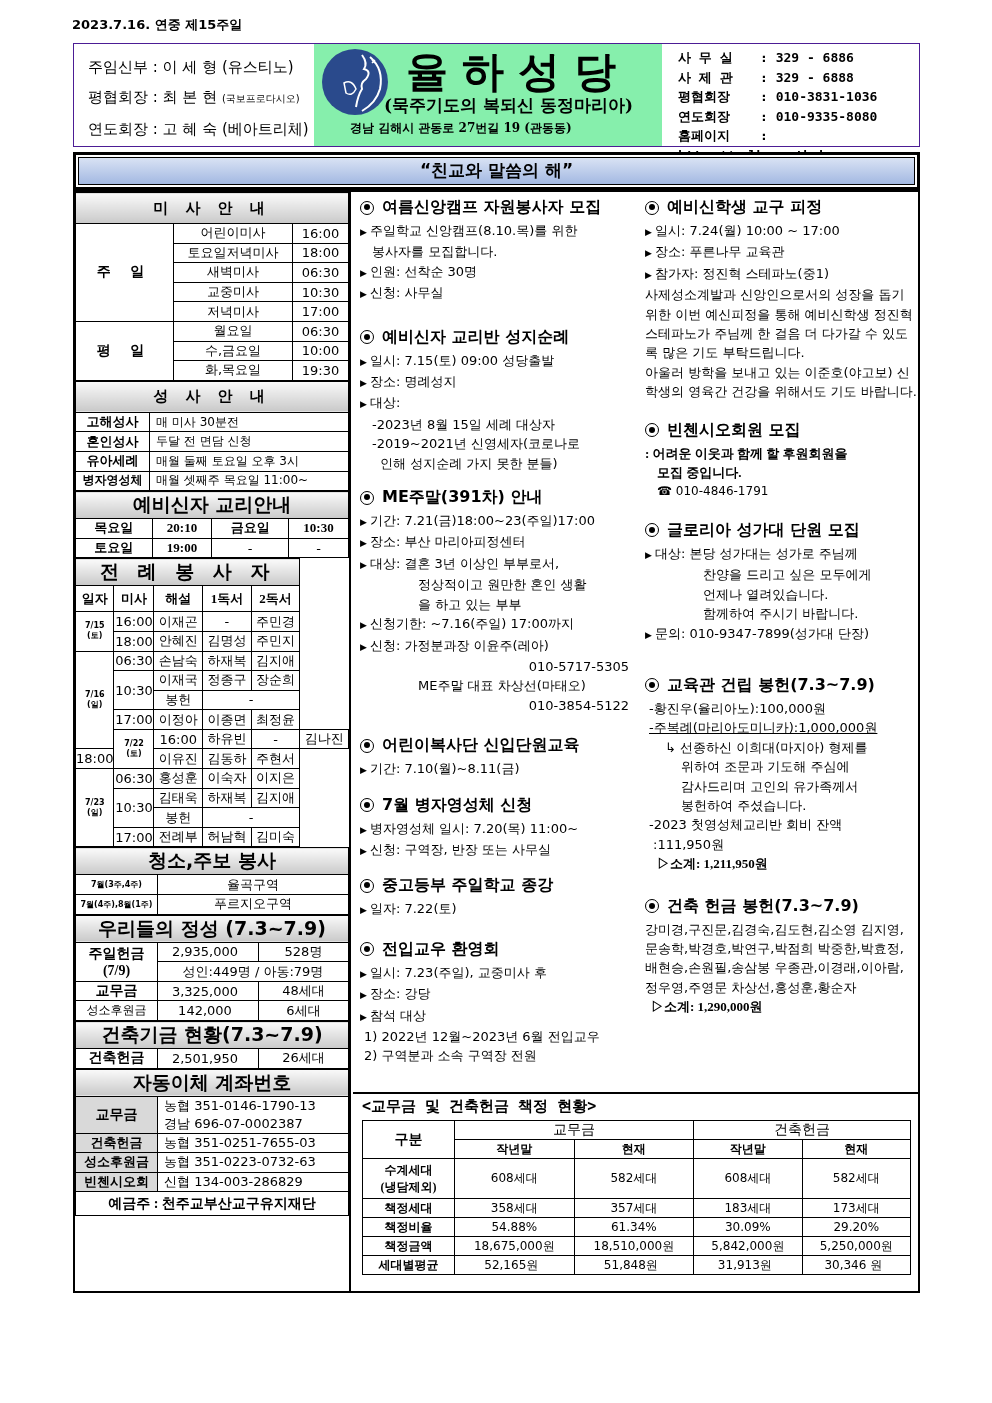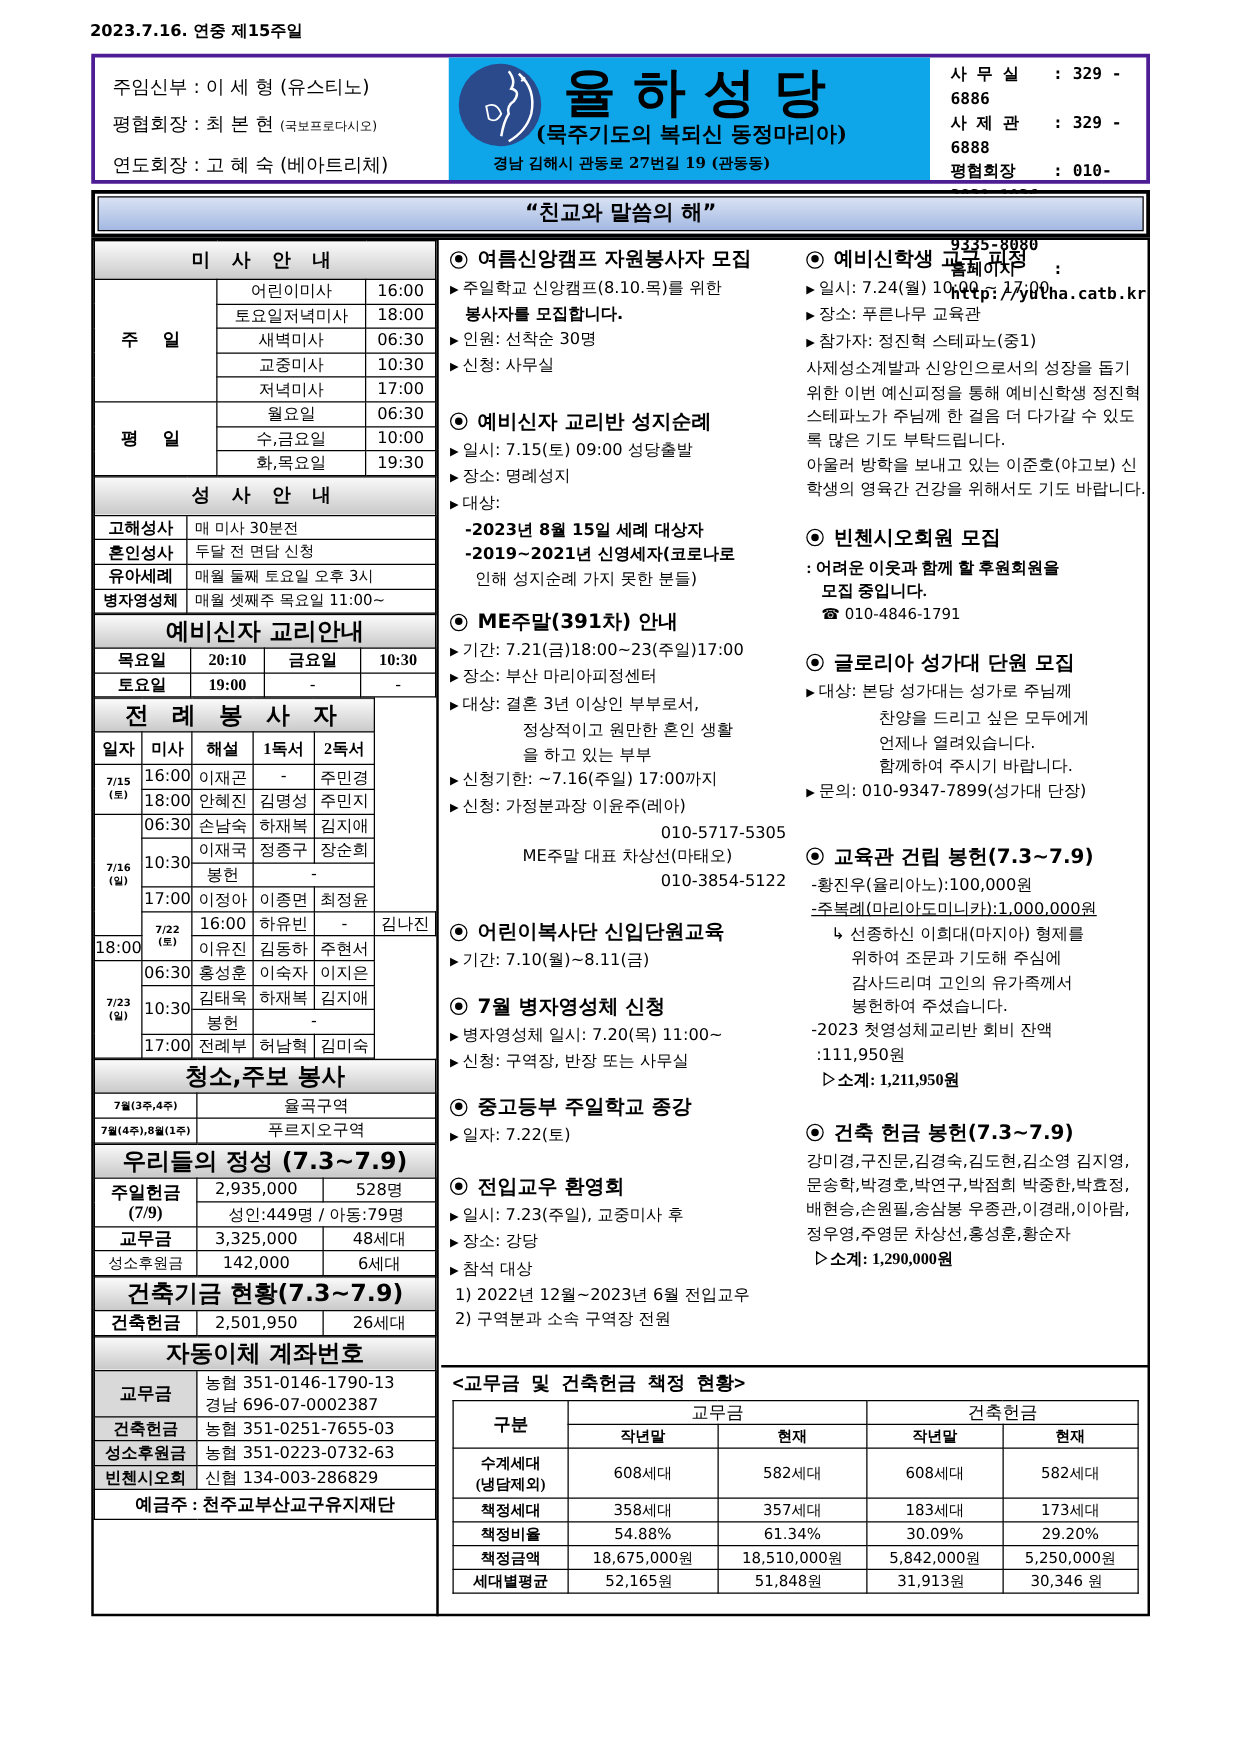--- a/index.html
+++ b/index.html
@@ -1,21 +1,21 @@
 <!DOCTYPE html>
 <html><head>
 <meta charset="utf-8">
 <style>
   * { box-sizing: border-box; margin: 0; padding: 0; }
   body { width: 992px; height: 1403px; background: #fff; font-family: "DejaVu Sans", "Liberation Sans", sans-serif; color: #000; position: relative; overflow: hidden; }
   .date-line { position: absolute; left: 72px; top: 16px; font-size: 13px; font-weight: bold; }
-  .header { position: absolute; left: 73px; top: 43px; width: 847px; height: 104px; border: 3px solid #4c1d95; display: flex; }
+  .header { position: absolute; left: 73px; top: 43px; width: 847px; height: 104px; border: 1px solid #4c1d95; display: flex; }
   .hdr-left { width: 240px; padding: 8px 0 0 14px; font-size: 15px; line-height: 30px; }
   .hdr-left .small { font-size: 10px; }
-  .hdr-center { width: 388px; background: #0ea5e9; position: relative; margin-left: 44px; }
+  .hdr-center { width: 348px; background: #86efac; position: relative; }
   .logo { position: absolute; left: 8px; top: 5px; width: 66px; height: 66px; border-radius: 50%; background: #2a4a8c; }
   .logo svg { width: 66px; height: 66px; }
   .church-name { position: absolute; left: 92px; top: 0px; font-size: 42px; font-weight: bold; letter-spacing: 14px; font-family: "DejaVu Sans", sans-serif; }
   .church-sub { position: absolute; left: 70px; top: 50px; font-size: 17px; font-weight: bold; font-family: "DejaVu Serif", serif; }
   .church-addr { position: absolute; left: 36px; top: 76px; font-size: 12px; font-weight: bold; font-family: "DejaVu Serif", serif; }
   .hdr-right { flex: 1; padding: 4px 0 0 16px; font-size: 13px; line-height: 19.5px; font-weight: bold; font-family: "DejaVu Sans Mono", monospace; }
   .hdr-right .lbl { display: inline-block; width: 82px; }
   .year-banner { position: absolute; left: 73px; top: 152px; width: 847px; height: 38px; border: 3px solid #000; background: linear-gradient(#dfe7f6, #9db4e0); text-align: center; font-size: 17px; font-weight: bold; line-height: 30px; box-shadow: inset 0 0 0 2px #fff, inset 0 0 0 3px #000; }
   .main { position: absolute; left: 73px; top: 190px; width: 847px; height: 1103px; border: 2px solid #000; }
   .leftcol { position: absolute; left: 0; top: 0; width: 276px; height: 1101px; border-right: 2px solid #000; }
@@ -30,21 +30,21 @@
   .tiny { font-size: 8px; font-weight: bold; }
   .midcol { position: absolute; left: 278px; top: 0; width: 288px; height: 900px; padding: 5px 0 0 7px; }
   .rightcol { position: absolute; left: 566px; top: 0; width: 279px; height: 900px; padding: 5px 0 0 4px; }
   .notice { margin-bottom: 14px; }
   .notice h3 { font-size: 16px; font-weight: bold; margin-bottom: 3px; display: flex; align-items: center; gap: 8px; }
   .bullet-ic { display: inline-block; width: 14px; height: 14px; border: 1.5px solid #000; border-radius: 50%; position: relative; flex-shrink: 0; }
   .bullet-ic::after { content: ""; position: absolute; left: 2.5px; top: 2.5px; width: 6px; height: 6px; background: #000; border-radius: 50%; }
   .notice p { font-size: 13px; line-height: 19.4px; }
   .tri { font-size: 9px; margin-right: 3px; }
   .ind { padding-left: 58px; }
-  .ind2 { padding-left: 12px; font-weight: bold; }
+  .ind2 { padding-left: 12px; }
   .rgt { text-align: right; padding-right: 12px; }
   .under { text-decoration: underline; }
   .tbl-area { position: absolute; left: 278px; top: 900px; width: 567px; height: 201px; border-top: 2px solid #000; padding: 3px 9px 0 9px; }
   .tbl-area h4 { font-size: 15px; font-weight: bold; margin-bottom: 4px; font-family: "DejaVu Sans Mono", monospace; }
   .tbl-area td { font-size: 12px; height: 19px; }
 </style>
 </head>
 <body>
 
 <div class="date-line">2023.7.16. 연중 제15주일</div>

